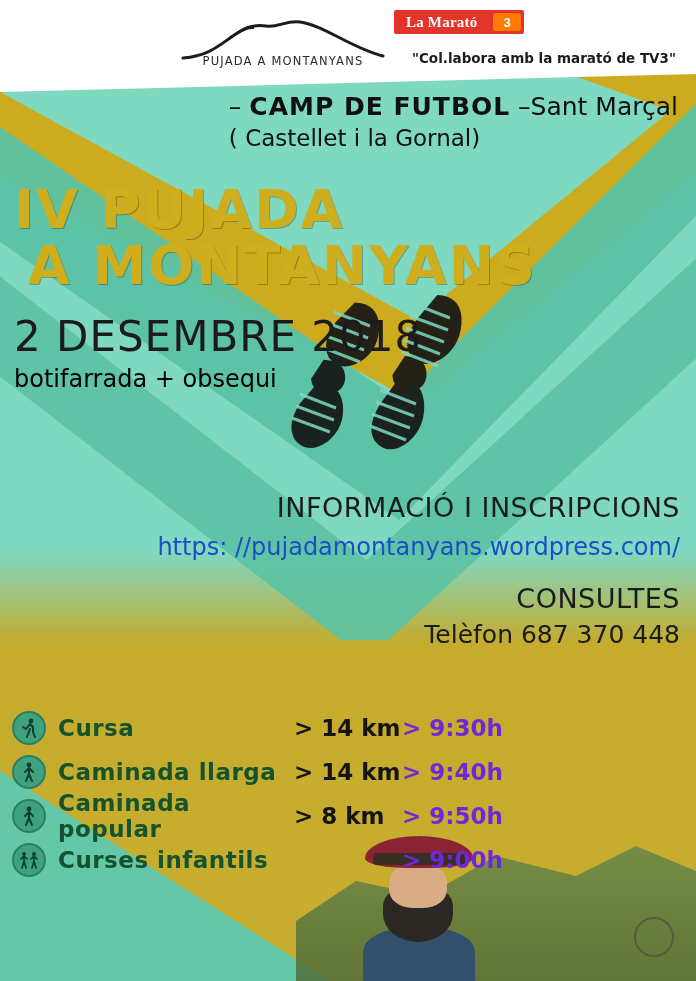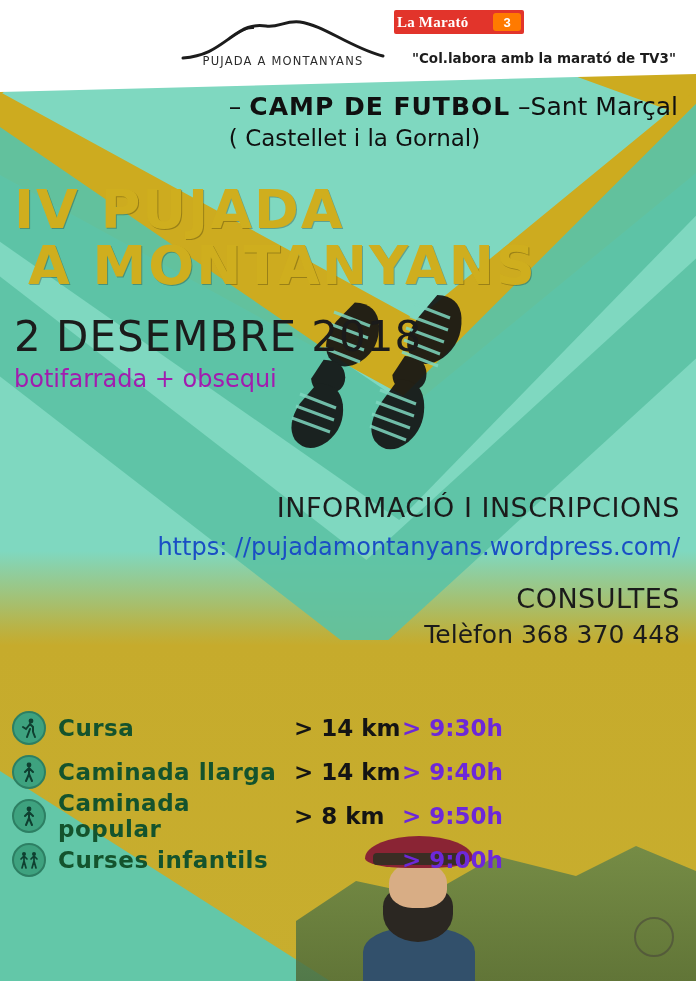--- a/index.html
+++ b/index.html
@@ -130,21 +130,21 @@
     background: #e2342b;
     border-radius: 2px;
     display: flex;
     align-items: center;
     z-index: 6;
   }
   .marato-logo .ml-text {
     color: #ffffff;
     font-weight: bold;
     font-size: 15px;
-    padding-left: 3px;
+    padding-left: 12px;
     font-family: "Liberation Serif", serif;
     letter-spacing: .2px;
   }
   .marato-logo .ml-tv3 {
     position: absolute;
     right: 3px; top: 3px;
     width: 28px; height: 18px;
     background: #ff7a00;
     border-radius: 3px;
     color: #ffffff;
@@ -213,21 +213,21 @@
     margin-top: 18px;
     font-family: "DejaVu Sans", sans-serif;
     font-size: 42px;
     color: #1b1b1b;
     letter-spacing: 1px;
   }
   .subtitle {
     margin-top: 4px;
     font-family: "DejaVu Sans", sans-serif;
     font-size: 24px;
-    color: #a21caf;
+    color: #000000;
   }
 
   
   .prints { position: absolute; left: 262px; top: 290px; width: 260px; height: 180px; z-index: 5; }
 
   
   .info-block {
     position: absolute;
     right: 16px; top: 492px;
     text-align: right;
@@ -418,21 +418,21 @@
       <path d="M152 14 L188 28 M148 26 L186 40 M144 38 L182 52 M142 50 L178 64 M140 62 L176 76"></path>
       <path d="M38 104 L74 118 M34 116 L72 130 M30 128 L68 142"></path>
       <path d="M118 100 L154 114 M114 112 L152 126 M110 124 L148 138 M108 136 L144 150"></path>
     </g>
   </svg>
 
   <div class="info-block">
     <div class="info-title">INFORMACIÓ I INSCRIPCIONS</div>
     <div class="info-url">https: //pujadamontanyans.wordpress.com/</div>
     <div class="info-consultes">CONSULTES</div>
-    <div class="info-phone">Telèfon 368 370 448</div>
+    <div class="info-phone">Telèfon 687 370 448</div>
   </div>
 
   <div class="schedule">
 
     <div class="sched-row">
       <span class="sched-icon">
         <svg width="18" height="20" viewBox="0 0 18 20">
             <circle cx="11" cy="3" r="2.4" fill="#0f3f30"></circle>
             <path d="M10 6 L6 11 L3 9 M10 6 L13 9 L13 14 M10 11 L7 19 M13 14 L15 19" stroke="#0f3f30" stroke-width="2" fill="none" stroke-linecap="round"></path>
           </svg>

